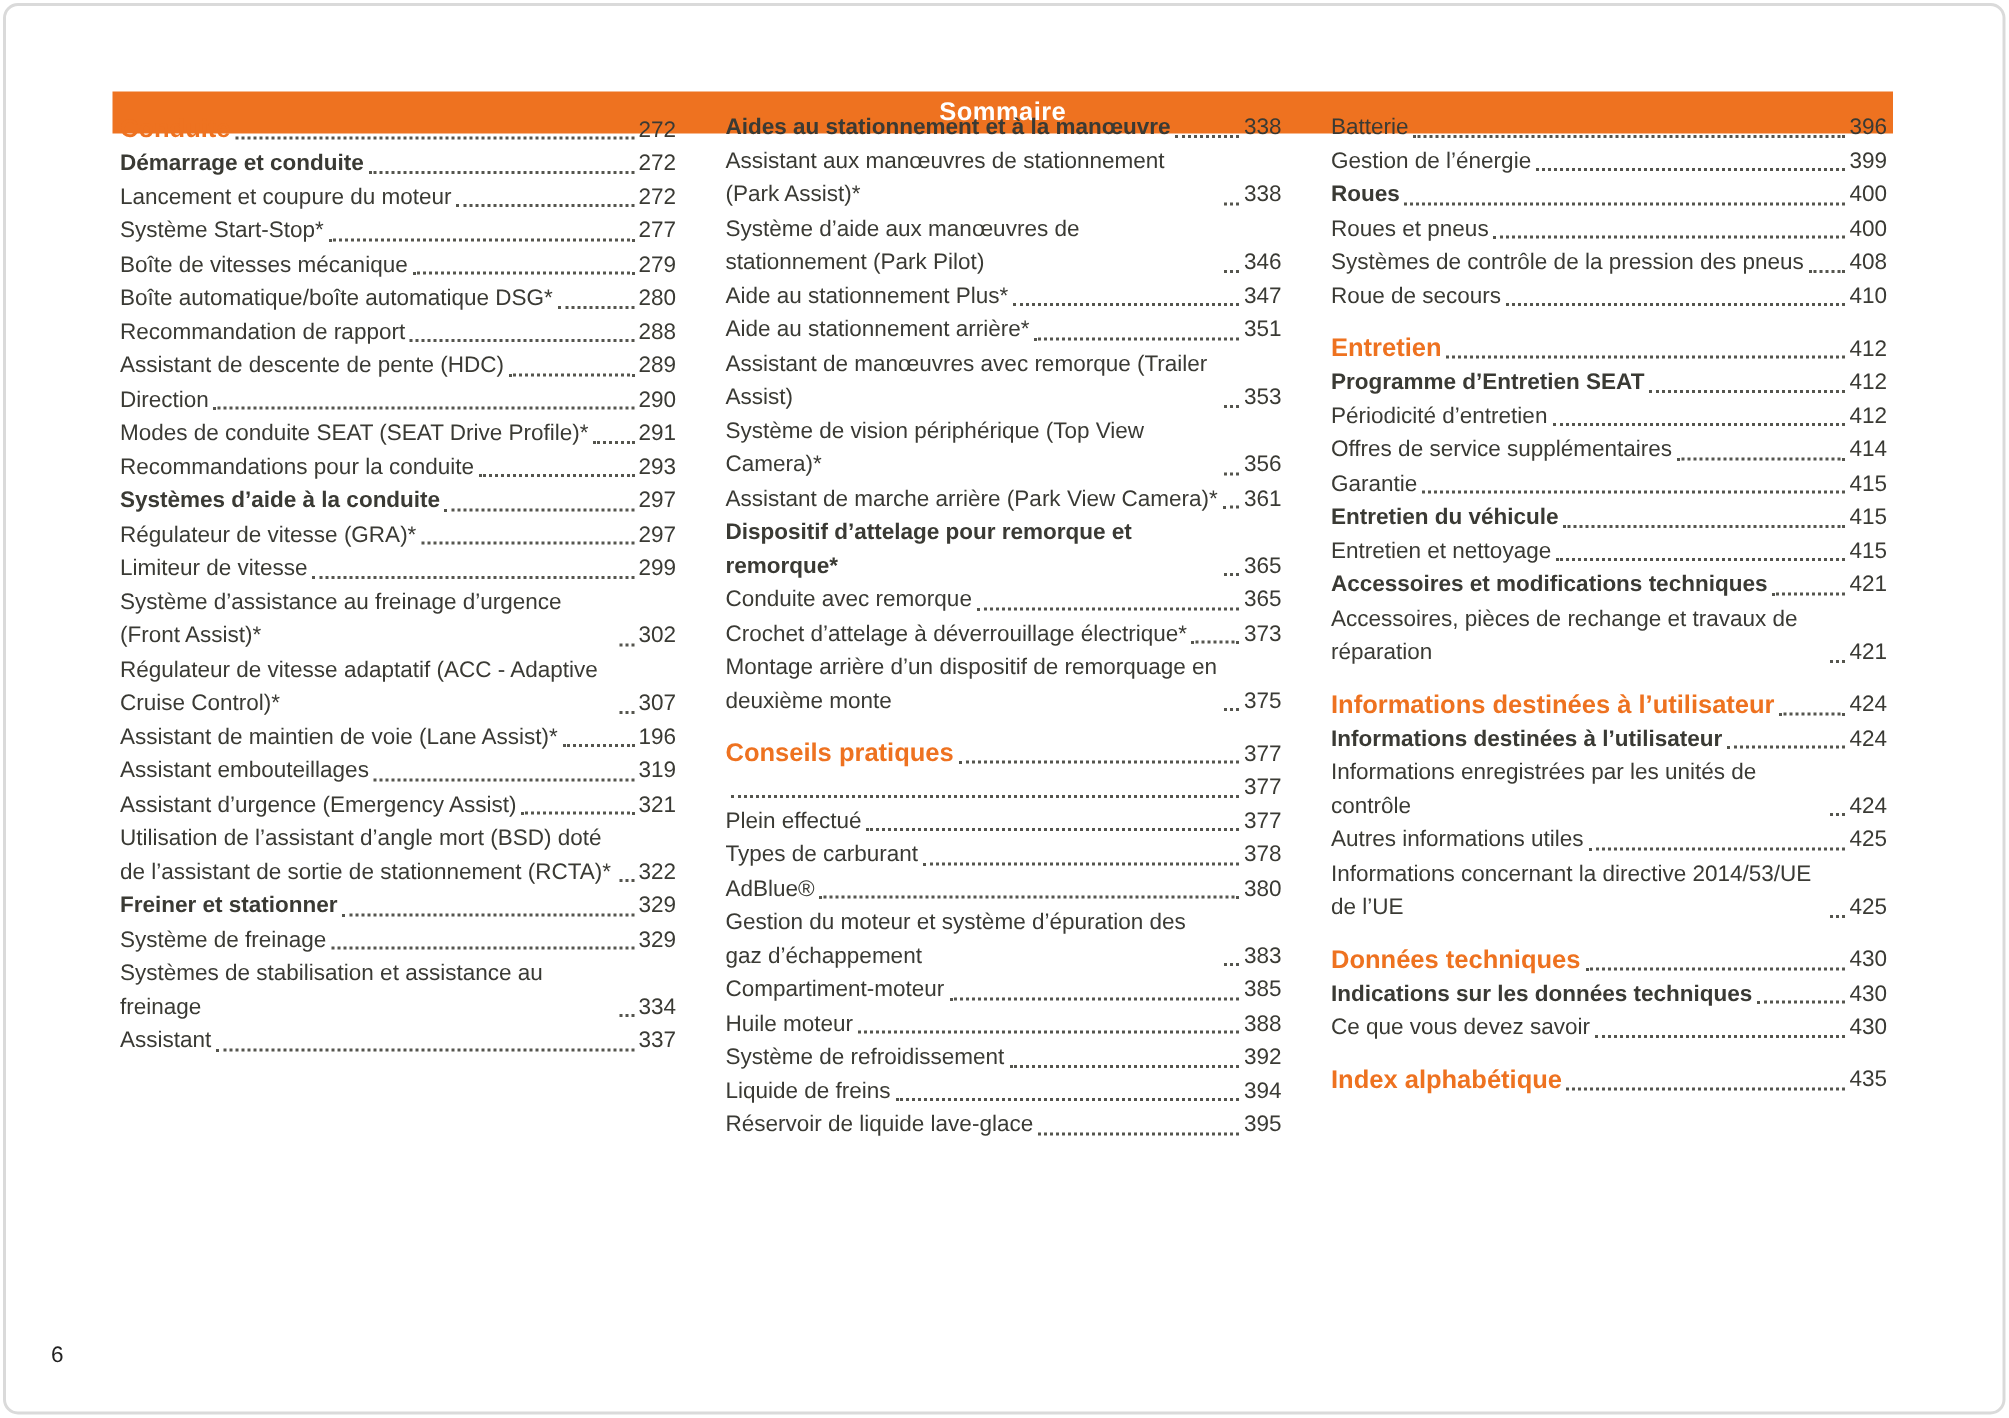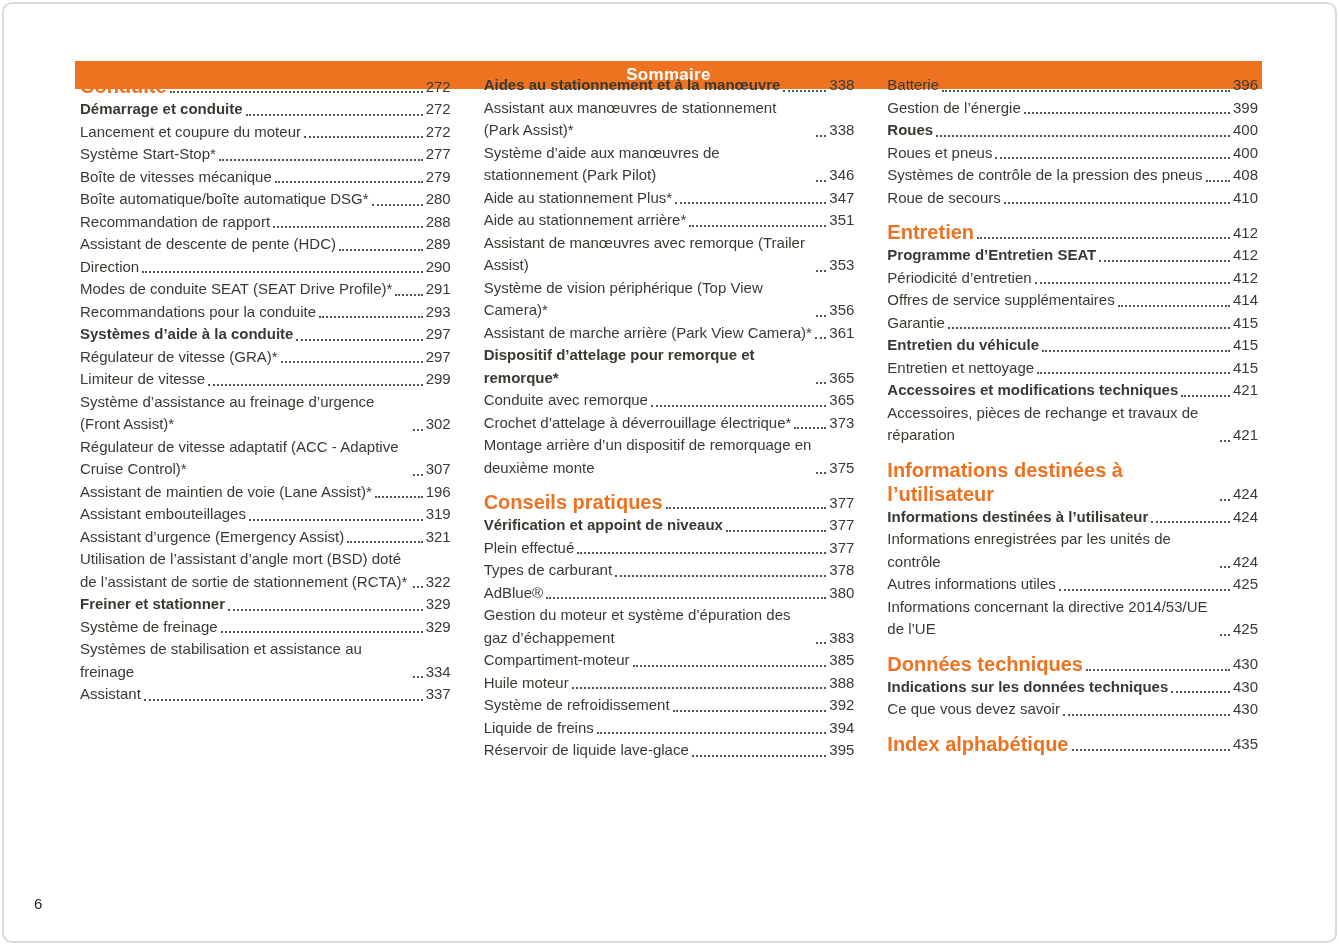--- a/index.html
+++ b/index.html
@@ -12,21 +12,21 @@
   .frame{position:absolute;inset:2px;border:2px solid #dadada;border-radius:10px;pointer-events:none;}
   .header-bar{position:absolute;left:75px;right:77px;top:25px;height:28px;background:var(--accent);
     display:flex;align-items:center;justify-content:center;margin-top:36px;}
   .header-title{color:#fff;font-weight:700;font-size:17px;letter-spacing:.3px;}
   .toc{position:absolute;left:80px;right:81px;top:74px;display:flex;gap:33px;}
   .col{flex:1 1 0;min-width:0;}
   .entry{display:flex;align-items:flex-end;font-size:15px;line-height:22.5px;color:var(--text);}
   .entry .t{min-width:0;}
   .entry .dots{flex:1 1 10px;min-width:10px;border-bottom:2px dotted #55554e;margin:0 3px 5px 3px;}
   .entry .p{white-space:nowrap;}
-  .entry.h1 .t{color:var(--accent);font-weight:700;font-size:20px;line-height:24px;}
+  .entry.h1 .t{color:var(--accent);font-weight:700;font-size:17px;line-height:24px;}
   .entry.h2 .t{font-weight:700;}
   .entry.gap{margin-top:11px;}
   .folio{position:absolute;left:34px;bottom:33px;font-size:15px;color:#222;}
 </style>
 </head>
 <body>
 
 <div class="page">
   <div class="frame"></div>
 
@@ -217,21 +217,20 @@
           <span class="t">Montage arrière d’un dispositif de remorquage en deuxième monte</span>
           <span class="dots"></span>
           <span class="p">375</span>
         </div>
         <div class="entry h1 gap">
           <span class="t">Conseils pratiques</span>
           <span class="dots"></span>
           <span class="p">377</span>
         </div>
         <div class="entry h2">
-          <span class="t">Vérification et appoint de niveaux</span>
           <span class="dots"></span>
           <span class="p">377</span>
         </div>
         <div class="entry">
           <span class="t">Plein effectué</span>
           <span class="dots"></span>
           <span class="p">377</span>
         </div>
         <div class="entry">
           <span class="t">Types de carburant</span>

